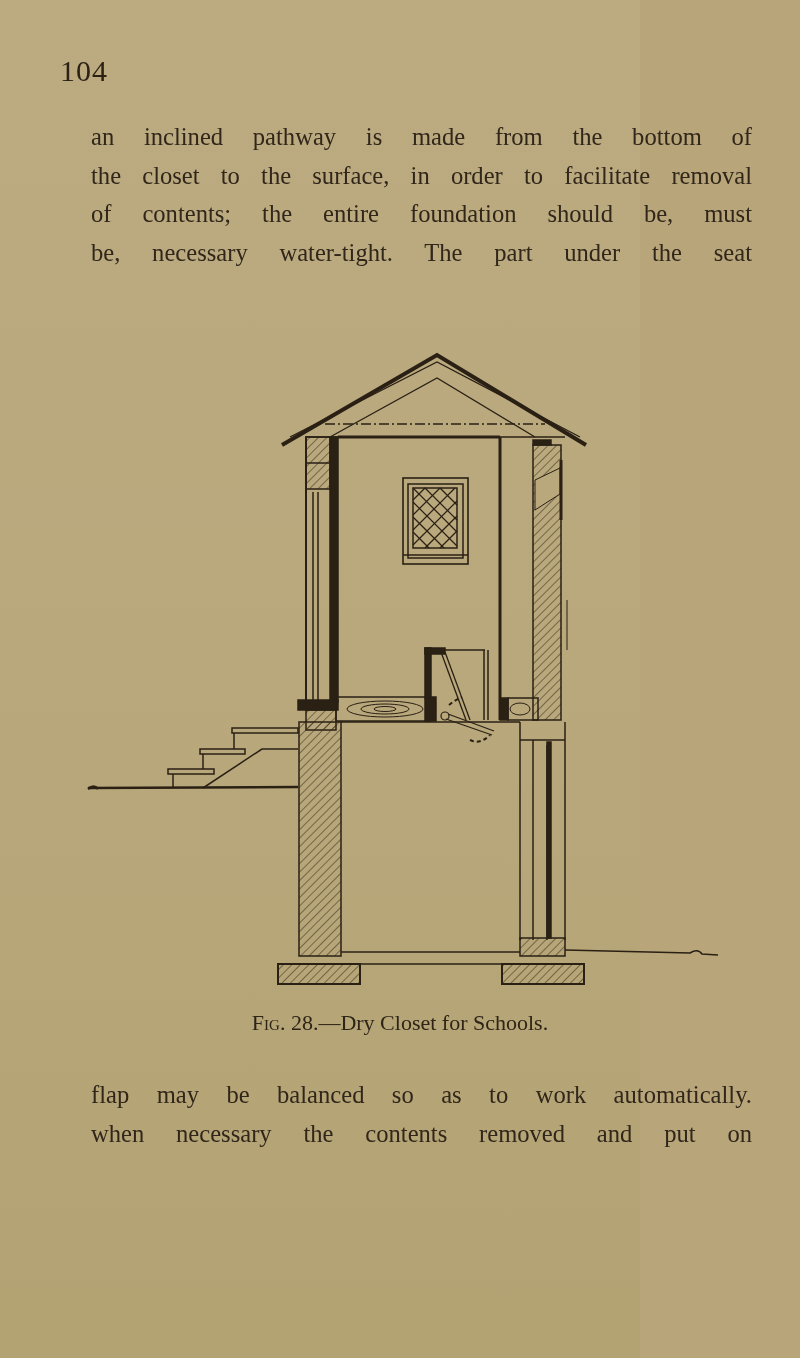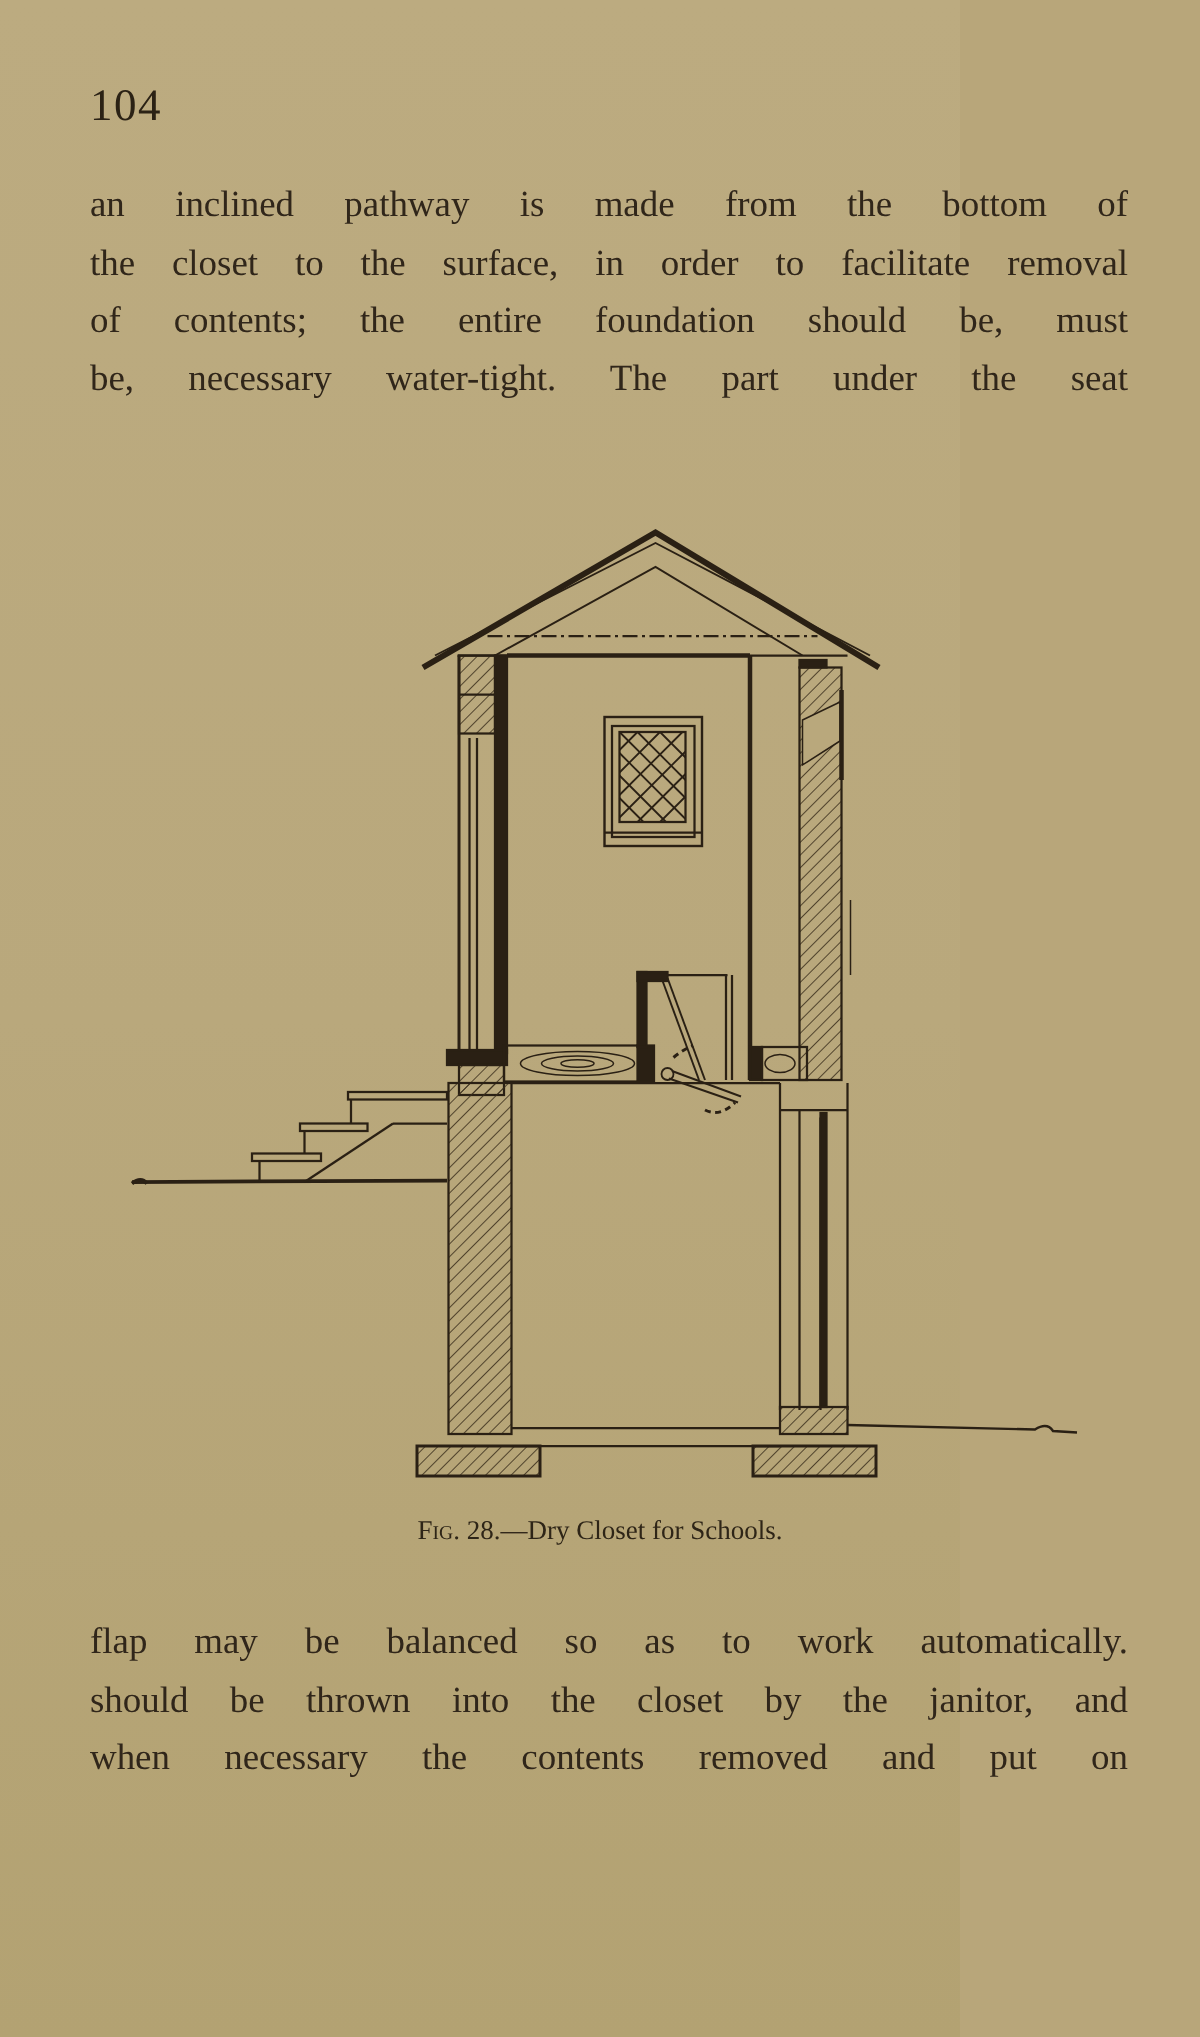--- a/index.html
+++ b/index.html
@@ -25,31 +25,31 @@
   .folio { width: 108px; letter-spacing: 1px; }
   .running-title { letter-spacing: 0.3px; }
   .body-text {
     position: absolute; left: 60px; width: 692px;
     font-family: "Liberation Serif", serif;
     font-size: 24.6px; line-height: 38.6px;
     color: #30261a;
   }
   .body-text .line {
     display: block; white-space: nowrap;
-    text-align: justify; text-align-last: justify;
+    text-align: justify; text-align-last: justify; margin-left: 31px;
   }
   #para-top { top: 118px; }
   #para-bottom { top: 1076px; }
   .figure {
     position: absolute; left: 0; top: 340px; width: 800px; height: 660px;
   }
   .caption {
     position: absolute; left: 0; top: 1010px; width: 800px; text-align: center;
     font-family: "Liberation Serif", serif;
-    font-size: 18px; color: #2e2517;
+    font-size: 22px; color: #2e2517;
   }
   .caption .sc { font-variant: small-caps; }
 </style>
 </head>
 <body>
 
 <div class="page">
 
   <div class="running-head">
     <span class="folio">104</span>
@@ -171,17 +171,16 @@
     </svg>
   </div>
 
   <div class="caption">
     <span class="sc">Fig.</span>
     <span>28.</span><span>—</span><span>Dry Closet for Schools.</span>
   </div>
 
   <div class="body-text" id="para-bottom">
     <span class="line">flap may be balanced so as to work automatically.</span>
-    <span class="line">should be thrown into the closet by the janitor, and</span>
     <span class="line">when necessary the contents removed and put on</span>
   </div>
 
 </div>
 
 </body></html>

